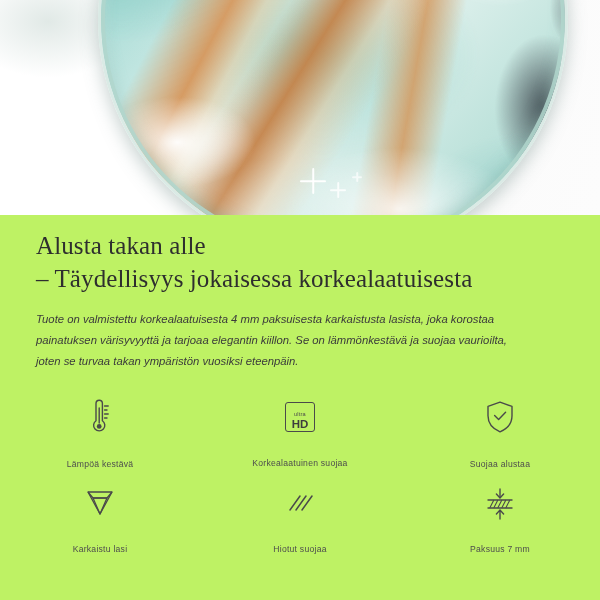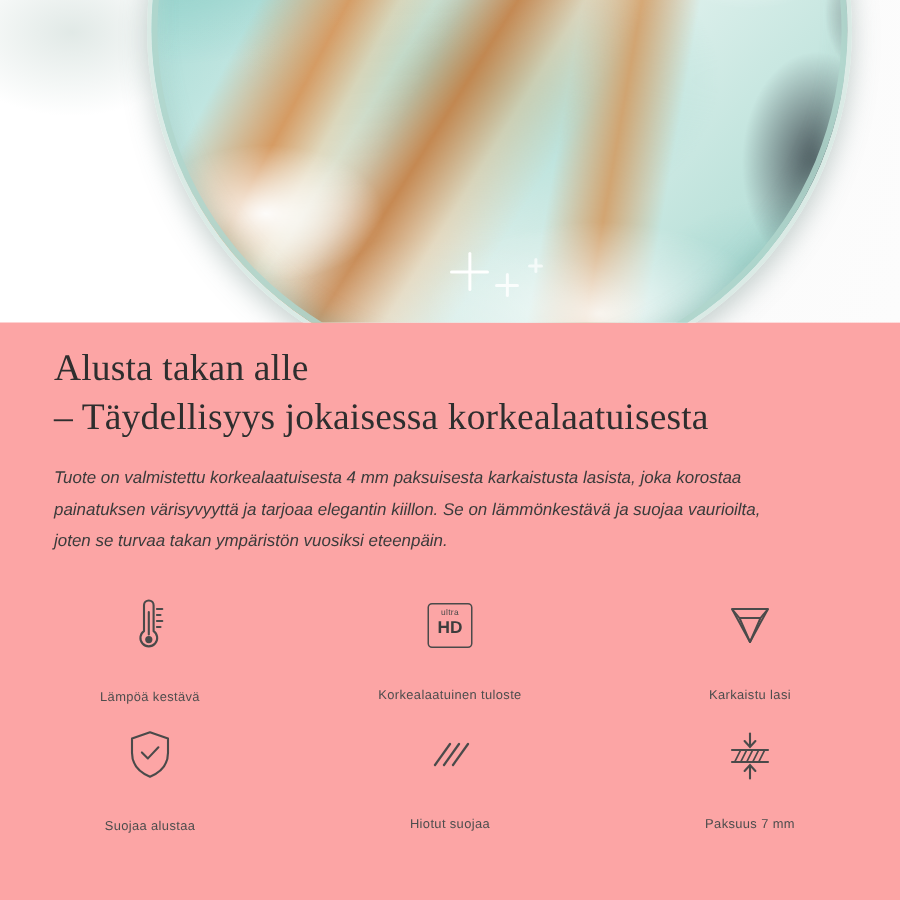--- a/index.html
+++ b/index.html
@@ -9,21 +9,21 @@
     height: 600px;
     background: #ffffff;
     font-family: "Liberation Sans", sans-serif;
     overflow: hidden;
   }
 
   .page {
     position: relative;
     width: 600px;
     height: 600px;
-    background: #fca5a5;
+    background: #bef264;
   }
 
   
   .hero {
     position: relative;
     width: 600px;
     height: 215px;
     overflow: hidden;
     background: #ffffff;
   }
@@ -166,21 +166,21 @@
     text-align: left;
   }
   svg { display: block; }
   .ultrahd {
     width: 30px; height: 30px;
     border: 1.4px solid #4a4a4a;
     border-radius: 3px;
     display: flex;
     flex-direction: column;
     align-items: center;
-    justify-content: center;
+    justify-content: flex-end;
     line-height: 1;
   }
   .ultrahd .u1 { font-size: 5.6px; letter-spacing: .2px; color: #4a4a4a; }
   .ultrahd .u2 { font-size: 11.5px; font-weight: bold; color: #3d3d3d; margin-top: 1px; }
 </style>
 </head>
 <body>
 
 <div class="page">
 
@@ -223,43 +223,43 @@
       <div class="caption">Lämpöä kestävä</div>
     </div>
 
     <div class="feature">
       <div class="glyph">
         <div class="ultrahd">
           <span class="u1">ultra</span>
           <span class="u2">HD</span>
         </div>
       </div>
-      <div class="caption">Korkealaatuinen tuloste</div>
+      <div class="caption">Korkealaatuinen suojaa</div>
+    </div>
+
+    <div class="feature">
+      <div class="glyph">
+        <svg width="34" height="38" viewBox="0 0 34 38" fill="none" stroke="#4a4a4a" stroke-width="1.4" stroke-linecap="round" stroke-linejoin="round">
+          <path d="M17 4.2 29 8.4v9.4c0 8-5.1 13.2-12 16-6.9-2.8-12-8-12-16V8.4z"></path>
+          <path d="M11.6 17.6l4 4 7-7.4"></path>
+        </svg>
+      </div>
+      <div class="caption">Suojaa alustaa</div>
     </div>
 
     <div class="feature">
       <div class="glyph">
         <svg width="36" height="34" viewBox="0 0 36 34" fill="none" stroke="#4a4a4a" stroke-width="1.3" stroke-linejoin="round">
           <path d="M6 6h24l-12 22z"></path>
           <path d="M6 6l5 6h14l5-6"></path>
           <path d="M11 12l7 16 7-16"></path>
           <path d="M11 12h14"></path>
         </svg>
       </div>
       <div class="caption">Karkaistu lasi</div>
-    </div>
-
-    <div class="feature">
-      <div class="glyph">
-        <svg width="34" height="38" viewBox="0 0 34 38" fill="none" stroke="#4a4a4a" stroke-width="1.4" stroke-linecap="round" stroke-linejoin="round">
-          <path d="M17 4.2 29 8.4v9.4c0 8-5.1 13.2-12 16-6.9-2.8-12-8-12-16V8.4z"></path>
-          <path d="M11.6 17.6l4 4 7-7.4"></path>
-        </svg>
-      </div>
-      <div class="caption">Suojaa alustaa</div>
     </div>
 
     <div class="feature">
       <div class="glyph">
         <svg width="36" height="30" viewBox="0 0 36 30" fill="none" stroke="#4a4a4a" stroke-width="1.5" stroke-linecap="round">
           <line x1="8" y1="22" x2="18" y2="8"></line>
           <line x1="14" y1="22" x2="24" y2="8"></line>
           <line x1="20" y1="22" x2="30" y2="8"></line>
         </svg>
       </div>

